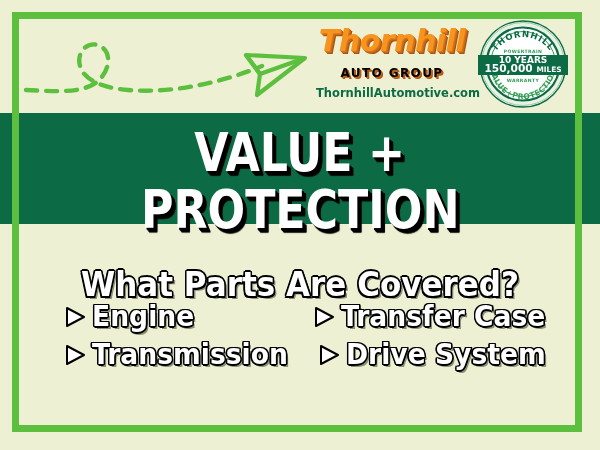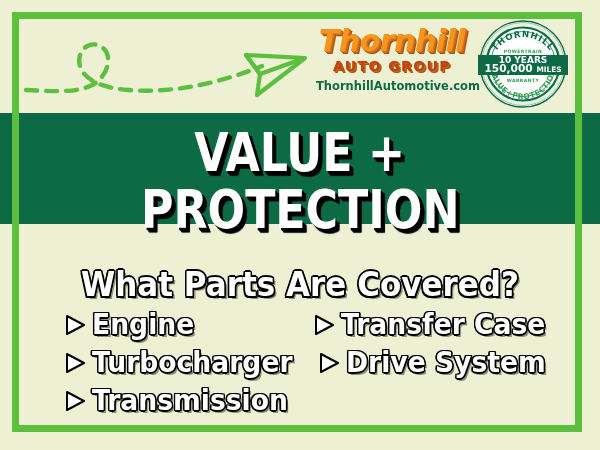--- a/index.html
+++ b/index.html
@@ -73,26 +73,26 @@
     color: #f7941e;
     text-shadow:
        1px 1px 0 #d9761a,
        2px 2px 0 #c4651a,
        3px 3px 0 #a9540f;
     white-space: nowrap;
   }
   .logo-sub {
     font-family: "DejaVu Sans", sans-serif;
     font-weight: bold;
-    font-size: 14px;
+    font-size: 12px;
     line-height: 18px;
     letter-spacing: 1.4px;
-    color: #c2410c;
+    color: #000000;
     text-shadow: 1px 1px 0 #c4651a, 2px 2px 0 #a9540f;
-    margin-top: 1px;
+    margin-top: 8px;
     white-space: nowrap;
   }
   .logo-url {
     font-family: "DejaVu Sans", sans-serif;
     font-weight: bold;
     font-size: 11.5px;
     line-height: 14px;
     color: #0c6b45;
     margin-top: 4px;
     white-space: nowrap;
@@ -172,21 +172,21 @@
       -1.5px -1.5px 0 #000, 1.5px -1.5px 0 #000,
       -1.5px  1.5px 0 #000, 1.5px  1.5px 0 #000,
        0 -1.6px 0 #000, 0 1.6px 0 #000,
       -1.6px 0 0 #000, 1.6px 0 0 #000,
        3px 3px 0 #8d8f76;
   }
 
   .columns {
     position: absolute;
     left: 0;
-    top: 50px;
+    top: 42px;
     width: 600px;
     display: flex;
     justify-content: flex-start;
   }
   .col {
     display: flex;
     flex-direction: column;
   }
   .col-left  { margin-left: 62px; width: 240px; }
   .col-right { margin-left:  4px; width: 250px; align-items: flex-end; }
@@ -280,26 +280,20 @@
     <div class="subhead">What Parts Are Covered?</div>
 
     <div class="columns">
 
       <div class="col col-left">
         <div class="part-item">
           <svg class="bullet-tri" width="26" height="26" viewBox="0 0 26 26">
             <polygon points="5,4 22,13 5,22" fill="#ffffff" stroke="#000000" stroke-width="2" stroke-linejoin="round"></polygon>
           </svg>
           <span class="part-label">Engine</span>
-        </div>
-        <div class="part-item">
-          <svg class="bullet-tri" width="26" height="26" viewBox="0 0 26 26">
-            <polygon points="5,4 22,13 5,22" fill="#ffffff" stroke="#000000" stroke-width="2" stroke-linejoin="round"></polygon>
-          </svg>
-          <span class="part-label">Turbocharger</span>
         </div>
         <div class="part-item">
           <svg class="bullet-tri" width="26" height="26" viewBox="0 0 26 26">
             <polygon points="5,4 22,13 5,22" fill="#ffffff" stroke="#000000" stroke-width="2" stroke-linejoin="round"></polygon>
           </svg>
           <span class="part-label">Transmission</span>
         </div>
       </div>
 
       <div class="col col-right">

